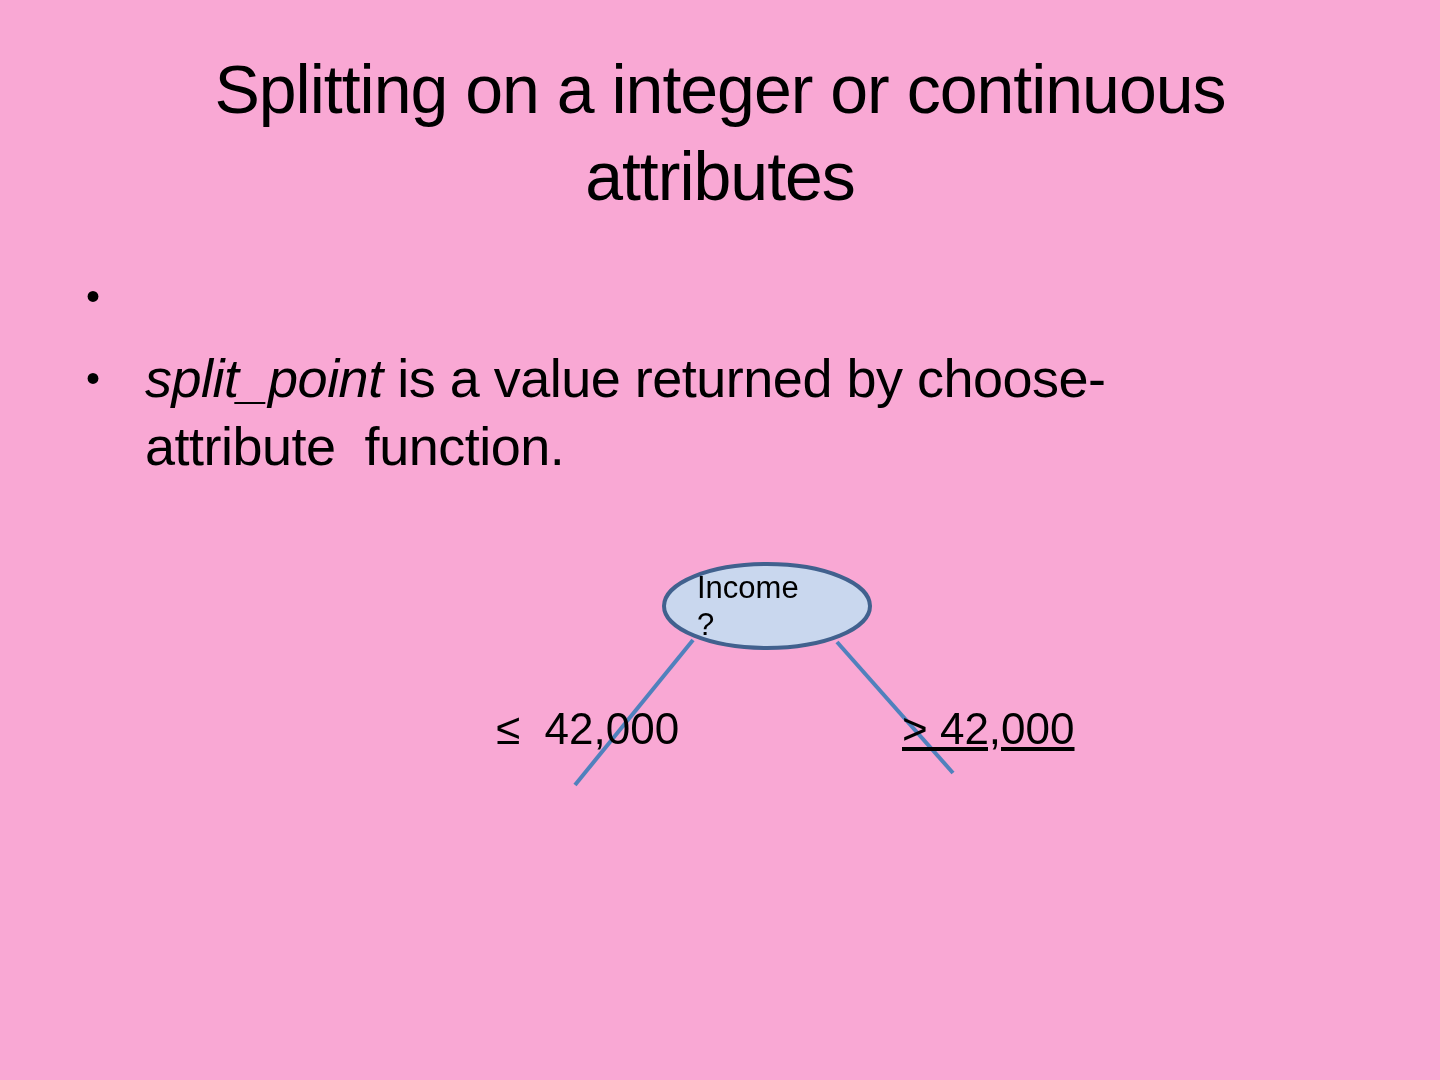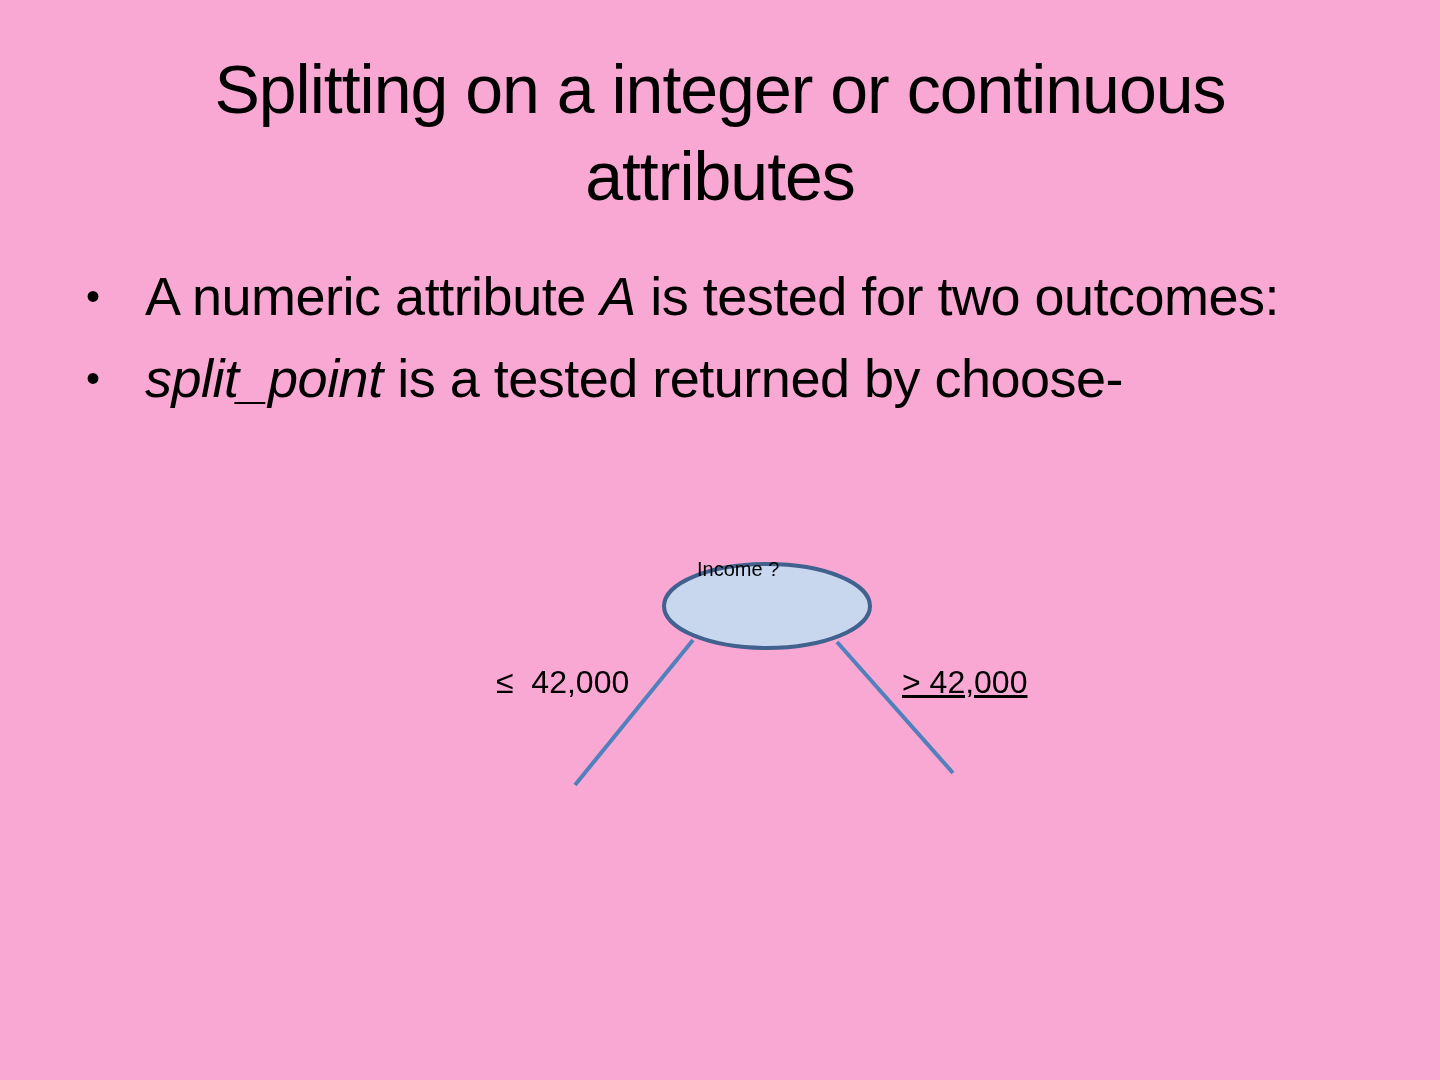--- a/index.html
+++ b/index.html
@@ -44,56 +44,56 @@
     box-sizing: border-box;
   }
   .btext { flex: 1 1 auto; min-width: 0; }
   .line { white-space: pre-wrap; }
   .line.center { text-align: center; padding-right: 115px; }
   .it { font-style: italic; }
   .diagram-svg { position: absolute; left: 440px; top: 540px; }
   .node-label {
     position: absolute;
     left: 697px;
-    top: 557px;
+    top: 569px;
     width: 120px;
-    font-size: 20px;
+    font-size: 31px;
     line-height: 1.2;
     color: #000000;
   }
   .branch-label {
     position: absolute;
-    top: 664px;
-    font-size: 32px;
+    top: 704px;
+    font-size: 44px;
     white-space: pre;
     color: #000000;
   }
   .branch-label.left { left: 496px; }
   .branch-label.right { left: 902px; text-decoration: underline; }
 </style>
 </head>
 <body>
 
 <div class="slide">
 
   <div class="title">Splitting on a integer or continuous attributes</div>
 
   <div class="bullets">
 
     <div class="bullet">
       <div class="marker">•</div>
       <div class="btext">
-        <div class="line"><span>A numeric attribute </span><span class="it">A</span><span> is tested for two outcomes:</span></div>
       </div>
     </div>
 
     <div class="bullet">
       <div class="marker">•</div>
       <div class="btext">
-        <div class="line"><span class="it">split_point</span><span> is a tested returned by choose-</span></div>
+        <div class="line"><span class="it">split_point</span><span> is a value returned by choose-</span></div>
+        <div class="line"><span>attribute  function.</span></div>
       </div>
     </div>
 
   </div>
 
   <svg class="diagram-svg" width="660" height="290" viewBox="0 0 660 290">
     <line x1="253" y1="100" x2="135" y2="245" stroke-width="4" stroke="#5081bd"></line>
     <line x1="397" y1="102" x2="513" y2="233" stroke-width="4" stroke="#5081bd"></line>
     <ellipse cx="327" cy="66" rx="103" ry="42" stroke-width="4" fill="#c9d7ee" stroke="#41618e"></ellipse>
   </svg>

